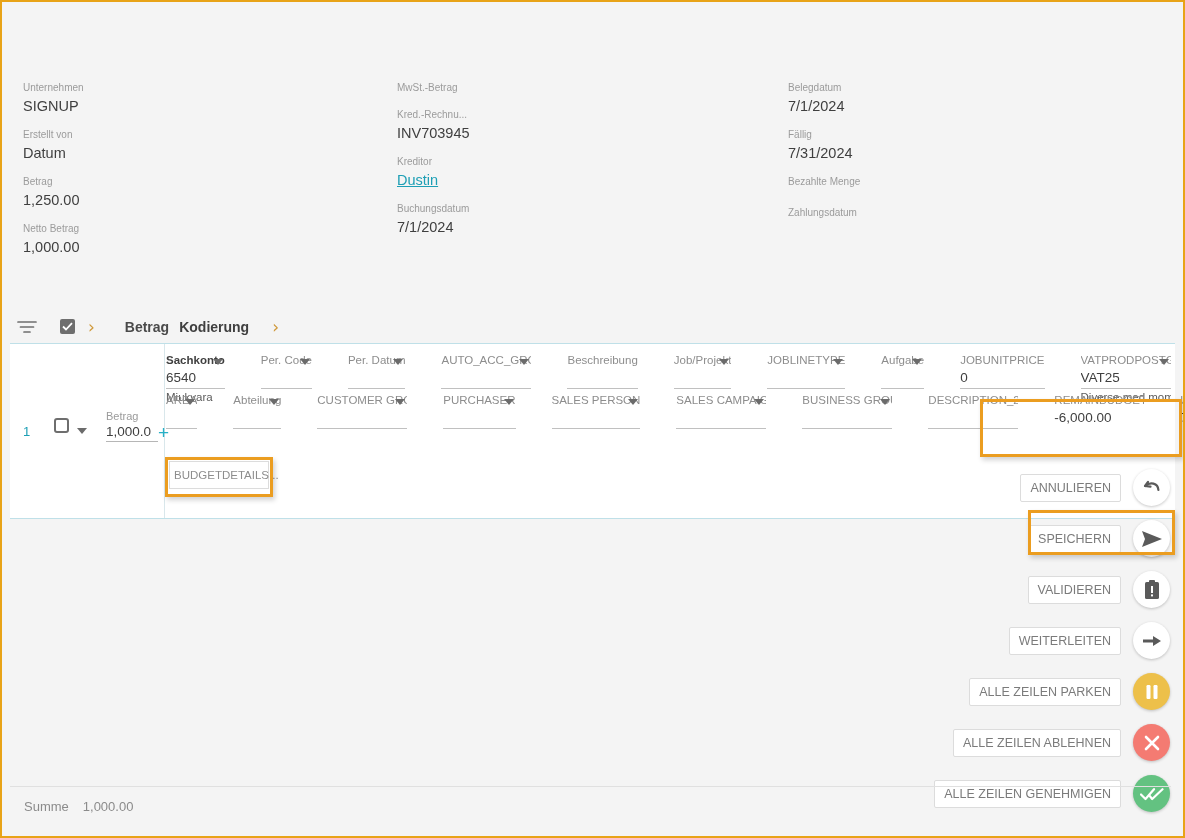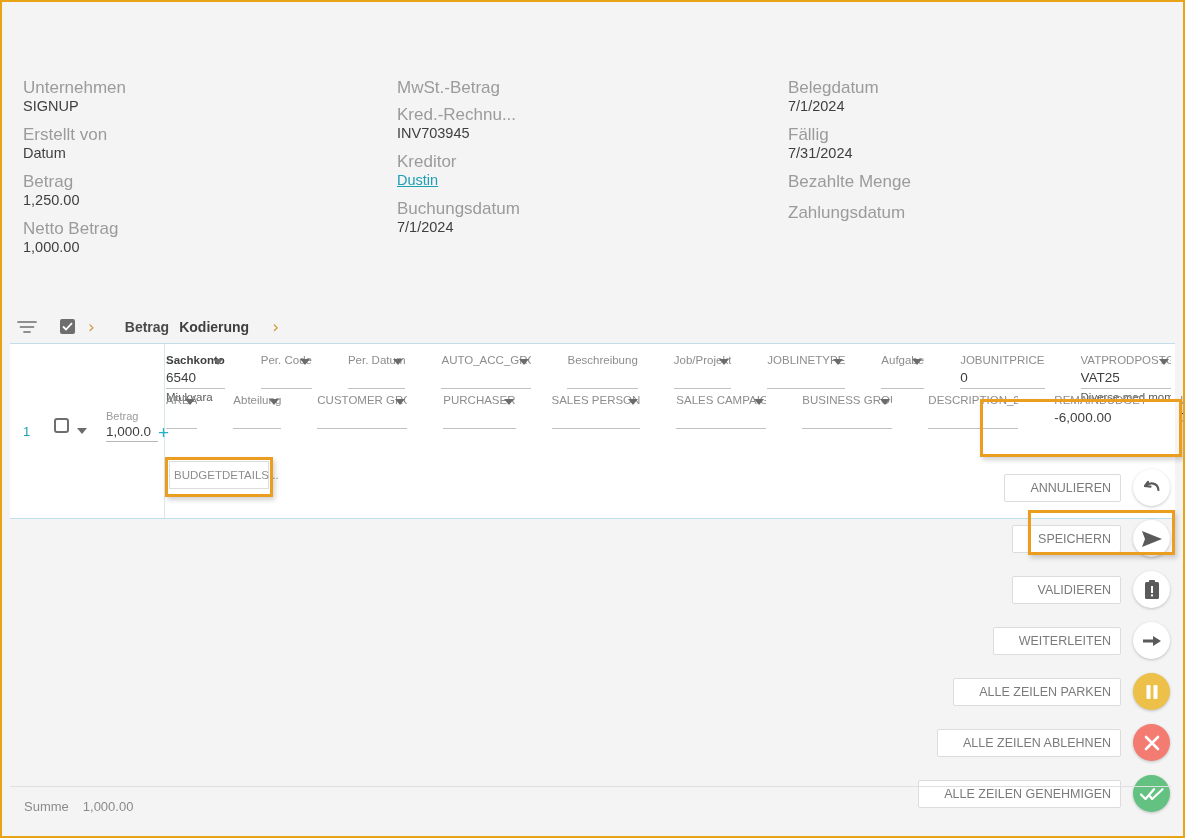--- a/index.html
+++ b/index.html
@@ -34,21 +34,21 @@
 
   
   .info {
     position: absolute; top: 78px; left: 0; right: 0; height: 180px;
   }
   .info-col { position: absolute; top: 0; }
   .col1 { left: 21px; width: 360px; }
   .col2 { left: 395px; width: 380px; }
   .col3 { left: 786px; width: 380px; }
   .fld { margin-bottom: 11px; }
-  .fld .lbl { font-size: 17px; color:#9b9b9b; line-height: 16px; }
+  .fld .lbl { font-size: 10px; color:#9b9b9b; line-height: 16px; }
   .fld .val { font-size: 14.5px; color:#3f3f3f; line-height: 20px; }
   .fld .val.link { color:#1d9fb5; text-decoration: underline; cursor:pointer; }
   .fld.empty .val { height: 4px; }
 
   
   .toolbar {
     position: absolute; left: 0; top: 308px; right: 0; height: 33px;
     display: flex; align-items: center; padding-left: 12px;
   }
   .filter-icon { width:26px; height:22px; display:flex; align-items:center; justify-content:center; cursor:pointer; }
@@ -127,21 +127,21 @@
   }
 
   
   .actions { position: absolute; right: 13px; top: 460px; width: 230px; }
   .action {
     display:flex; align-items:center; justify-content:flex-end; gap: 12px;
     height: 51px;
   }
   .action-lbl {
     background:#fff; border:1px solid #dcdcdc; border-radius:2px;
-    font-size: 12.5px; color:#7b7b7b; padding: 6px 9px 6px 25px; white-space:nowrap;
+    font-size: 12.5px; color:#7b7b7b; padding: 6px 9px 6px 9px; white-space:nowrap;
     cursor:pointer;
   }
   .action-ico {
     width: 37px; height: 37px; border-radius: 50%; background:#fff;
     display:flex; align-items:center; justify-content:center; flex: 0 0 37px;
     box-shadow: 0 1px 3px rgba(0,0,0,.22); cursor:pointer;
   }
   .ico-yellow { background:#edc04a; }
   .ico-red { background:#f47b72; }
   .ico-green { background:#63c281; }

